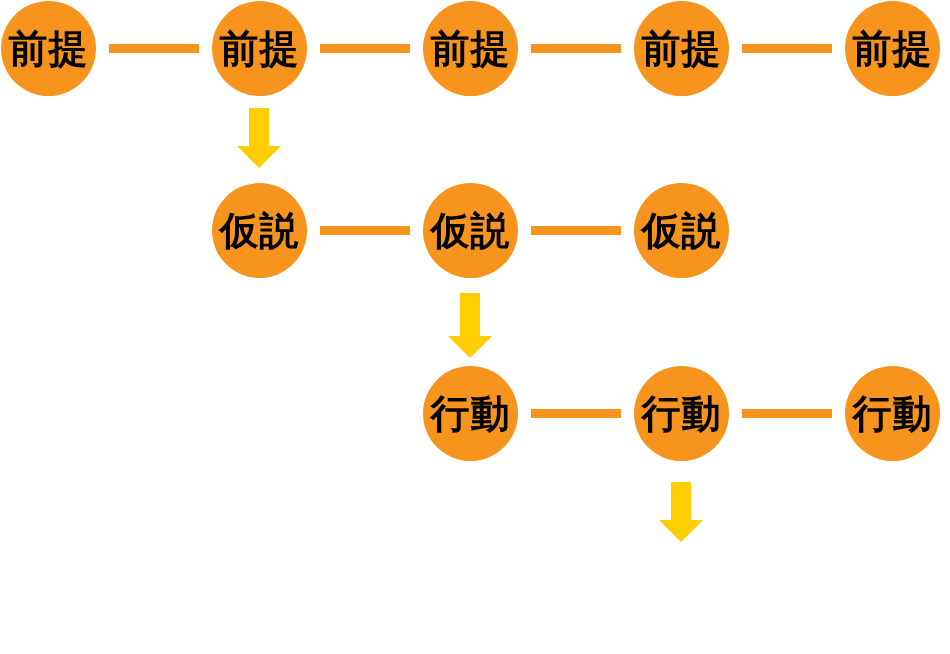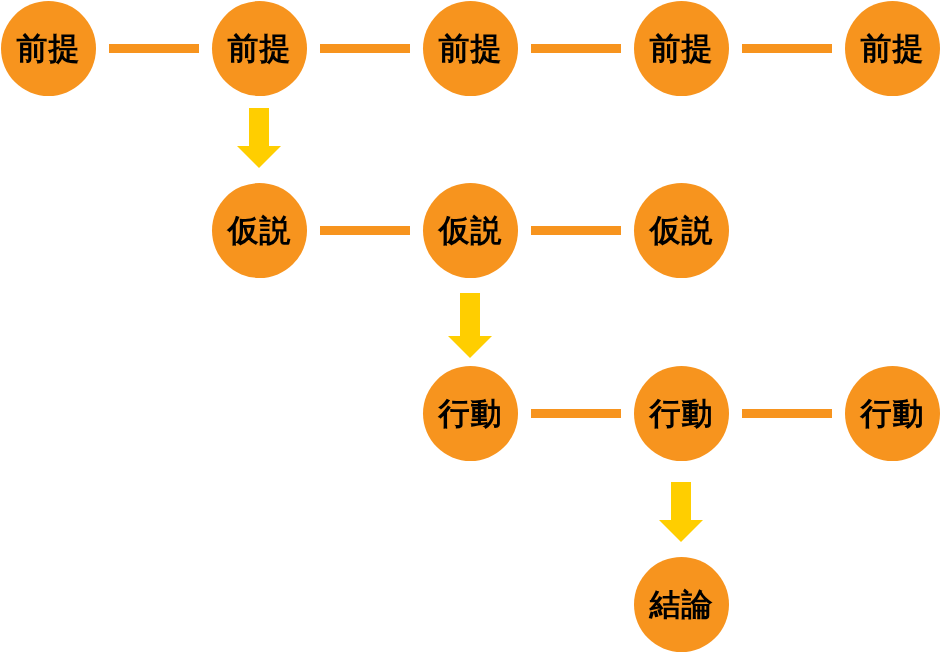--- a/index.html
+++ b/index.html
@@ -24,21 +24,21 @@
   }
   .node {
     position: absolute;
     width: 95px; height: 95px;
     border-radius: 50%;
     background: var(--node-fill);
     display: flex; align-items: center; justify-content: center;
   }
   .node-label {
     color: var(--label-text);
-    font-size: 31px;
+    font-size: 39px;
     font-weight: 700;
     letter-spacing: 1px;
     line-height: 1;
     white-space: nowrap;
   }
   .hline {
     position: absolute;
     width: 90px; height: 9px;
     background: var(--connector);
   }
@@ -118,17 +118,14 @@
   </div>
 
   <div class="hline" style="left:531px; top:409px;"></div>
   <div class="hline" style="left:742px; top:409px;"></div>
 
   <div class="down-arrow" style="left:659px; top:482px;">
     <div class="arrow-shaft" style="height:38px;"></div>
     <div class="arrow-head"></div>
   </div>
 
-  <div class="node" style="left:634px; top:557px;">
-    <span class="node-label">結論</span>
-  </div>
 
 </div>
 
 </body></html>

